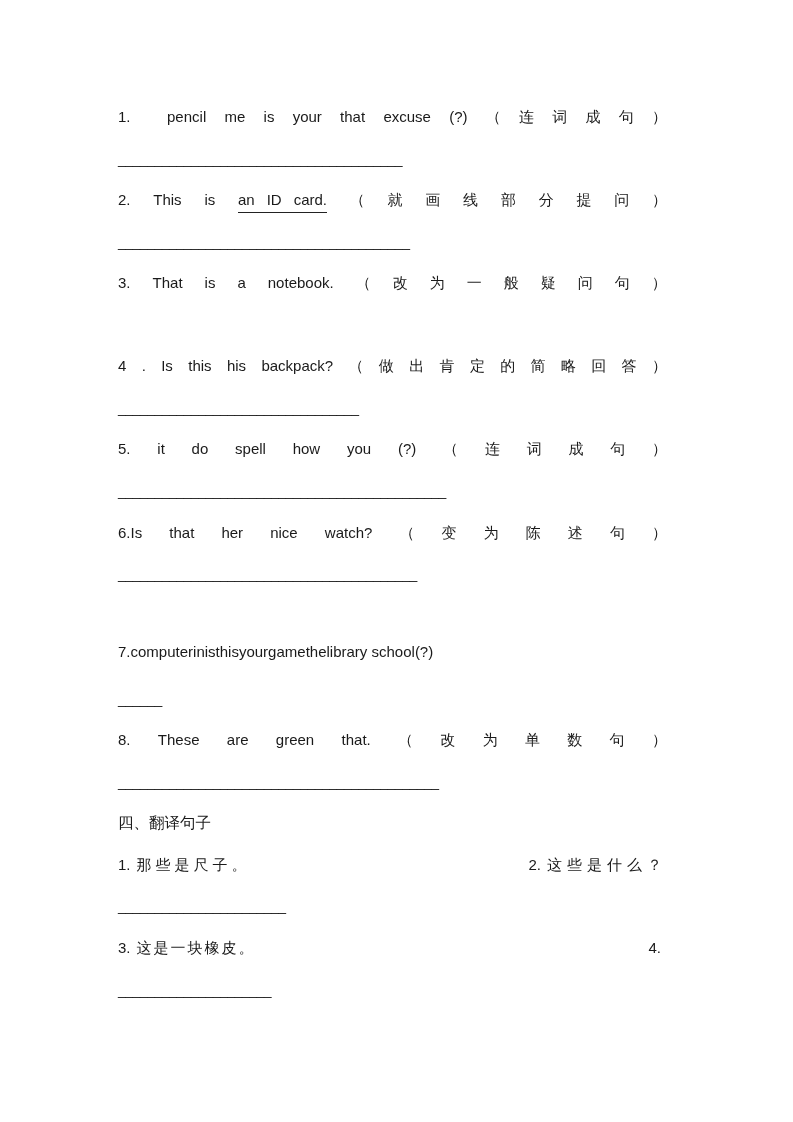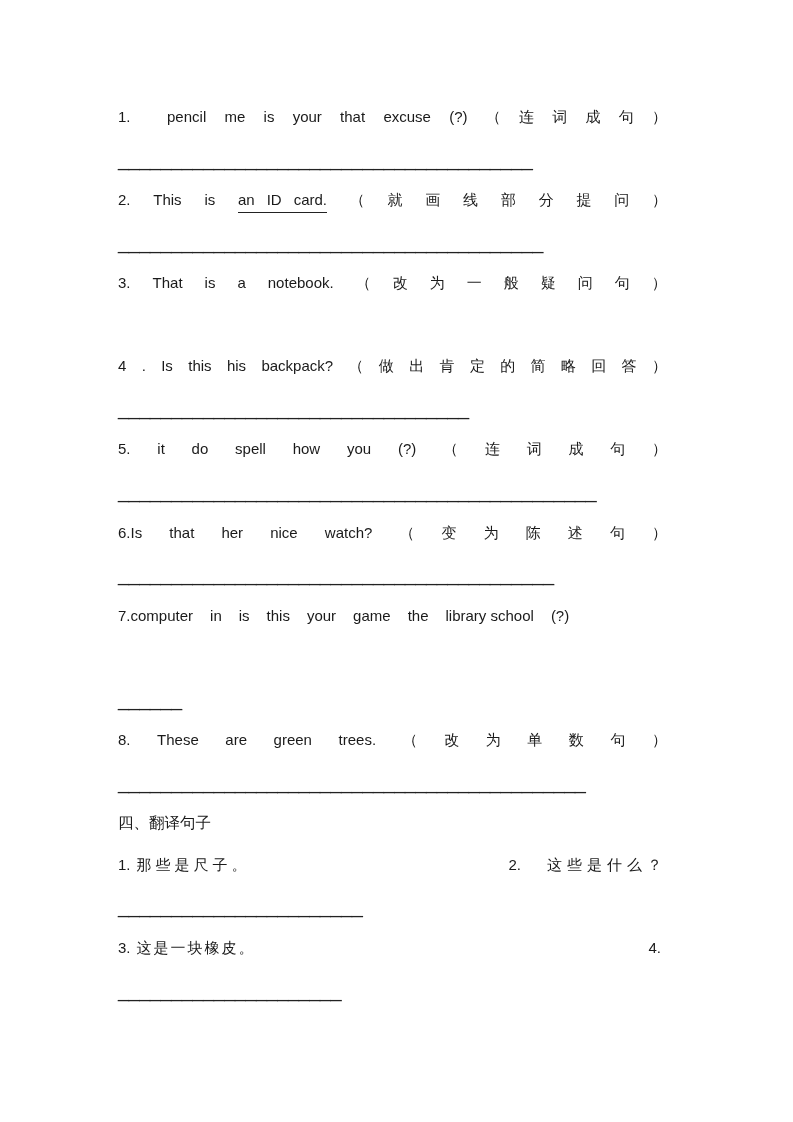--- a/index.html
+++ b/index.html
@@ -7,38 +7,38 @@
     width:793px; height:1122px;
     font-family:"Liberation Sans","DejaVu Sans",sans-serif;
     color:#1a1a1a;
   }
   #page { position:relative; width:793px; height:1122px; overflow:hidden; background:#ffffff; }
   .row {
     position:absolute; left:118px; height:22px; line-height:22px;
     font-size:15px; white-space:nowrap;
   }
   .line.just { display:flex; justify-content:space-between; align-items:baseline; width:549px; }
-  .line.plain { display:flex; gap:17px; align-items:flex-start; width:560px; }
+  .line.plain { display:flex; align-items:flex-start; width:560px;margin-top:36px; }
   .tok { display:inline-block; }
   .spacer { width:0; padding:0; }
   .ugroup {
     display:inline-flex; gap:12px; align-items:baseline;
     border-bottom:1.5px solid #222; padding-bottom:1px;
   }
   .blank {
-    letter-spacing:-0.5px; color:#222; font-size:20px;
+    letter-spacing:-0.5px; color:#222; font-size:14px;
     display:inline-block;
   }
   .titem { display:inline-flex; align-items:baseline; }
   .lead { margin-right:6px; }
   .inline-blank { margin-left:16px; }
   .ls2 { letter-spacing:2px; }
   .ls3 { letter-spacing:3px; }
   .ls4 { letter-spacing:4px; }
-  .ls5 { letter-spacing:5px;margin-left:20px; }
+  .ls5 { letter-spacing:5px; }
   .section-title { font-size:15.5px; }
 </style>
 </head>
 <body>
 
 <div id="page">
     <div class="row line just" style="top: 106px;">
       <span class="tok">1.</span>
       <span class="tok spacer"></span>
       <span class="tok">pencil</span>
@@ -153,21 +153,21 @@
       <span class="tok">the</span>
       <span class="tok">library school</span>
       <span class="tok">(?)</span>
     </div>
     <div class="row blankrow" style="top: 688px;"><span class="blank">______</span></div>
     <div class="row line just" style="top: 729px;">
       <span class="tok">8.</span>
       <span class="tok">These</span>
       <span class="tok">are</span>
       <span class="tok">green</span>
-      <span class="tok">trees.</span>
+      <span class="tok">that.</span>
       <span class="tok cn">（</span>
       <span class="tok cn">改</span>
       <span class="tok cn">为</span>
       <span class="tok cn">单</span>
       <span class="tok cn">数</span>
       <span class="tok cn">句</span>
       <span class="tok cn">）</span>
     </div>
     <div class="row blankrow" style="top: 771px;"><span class="blank">____________________________________________</span></div>
     <div class="row section" style="top: 812px;"><span class="section-title">四、翻译句子</span></div>

